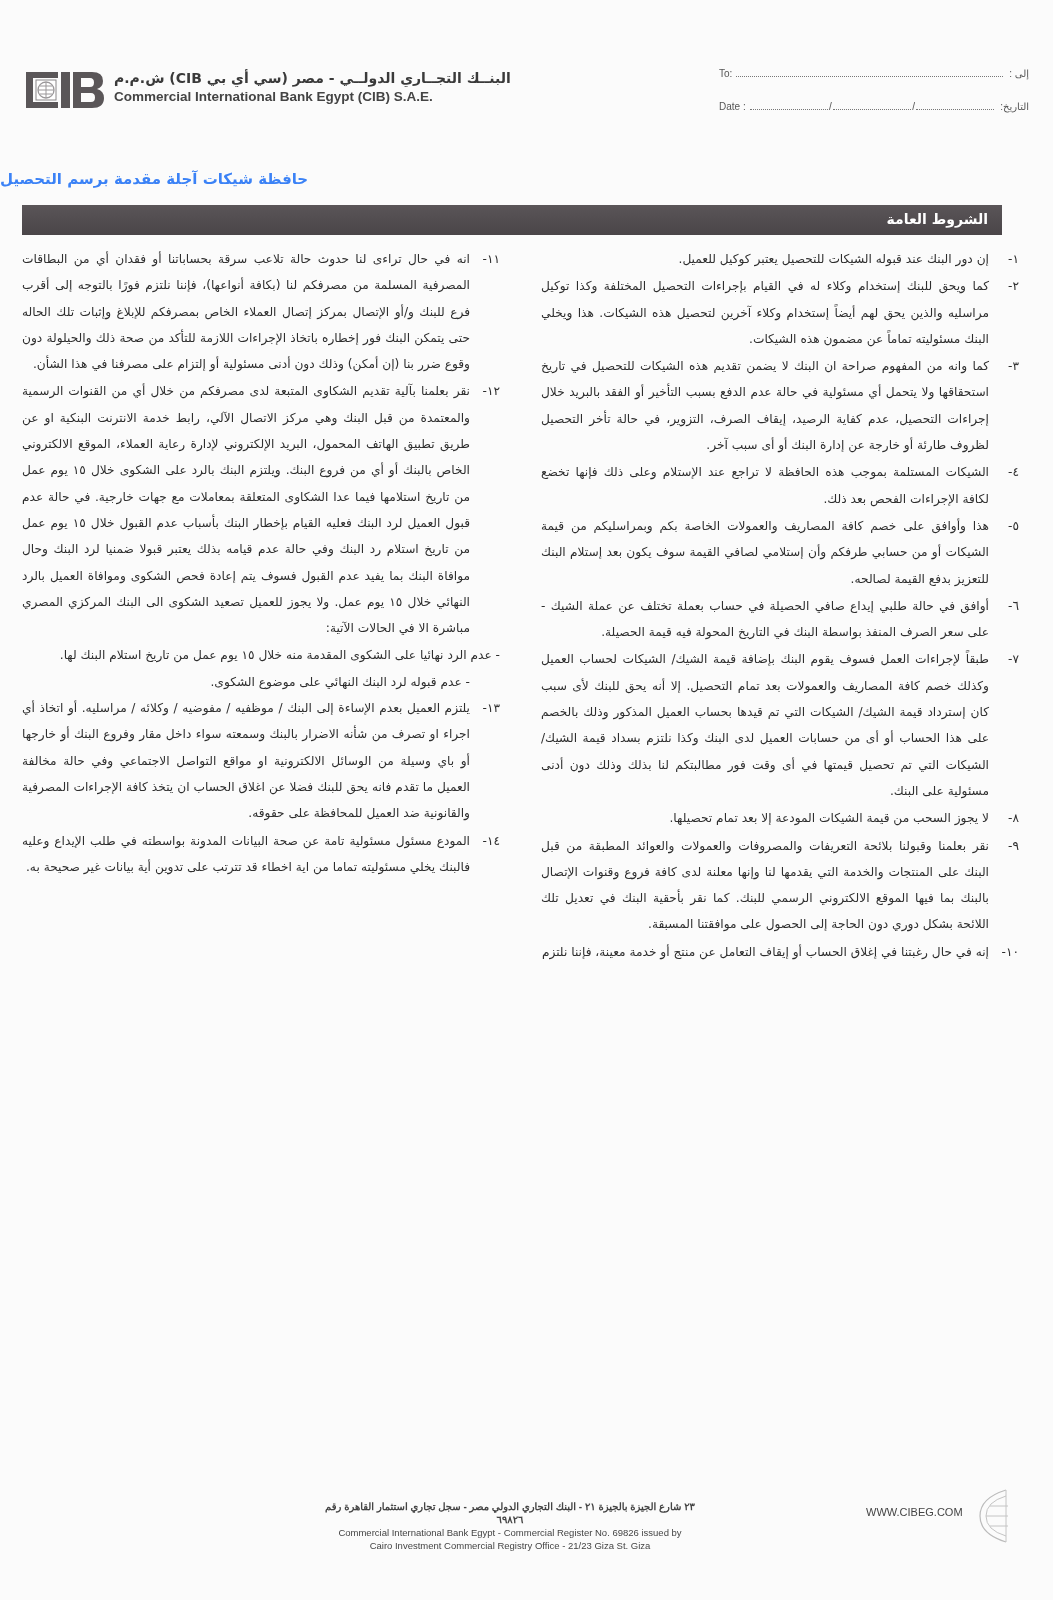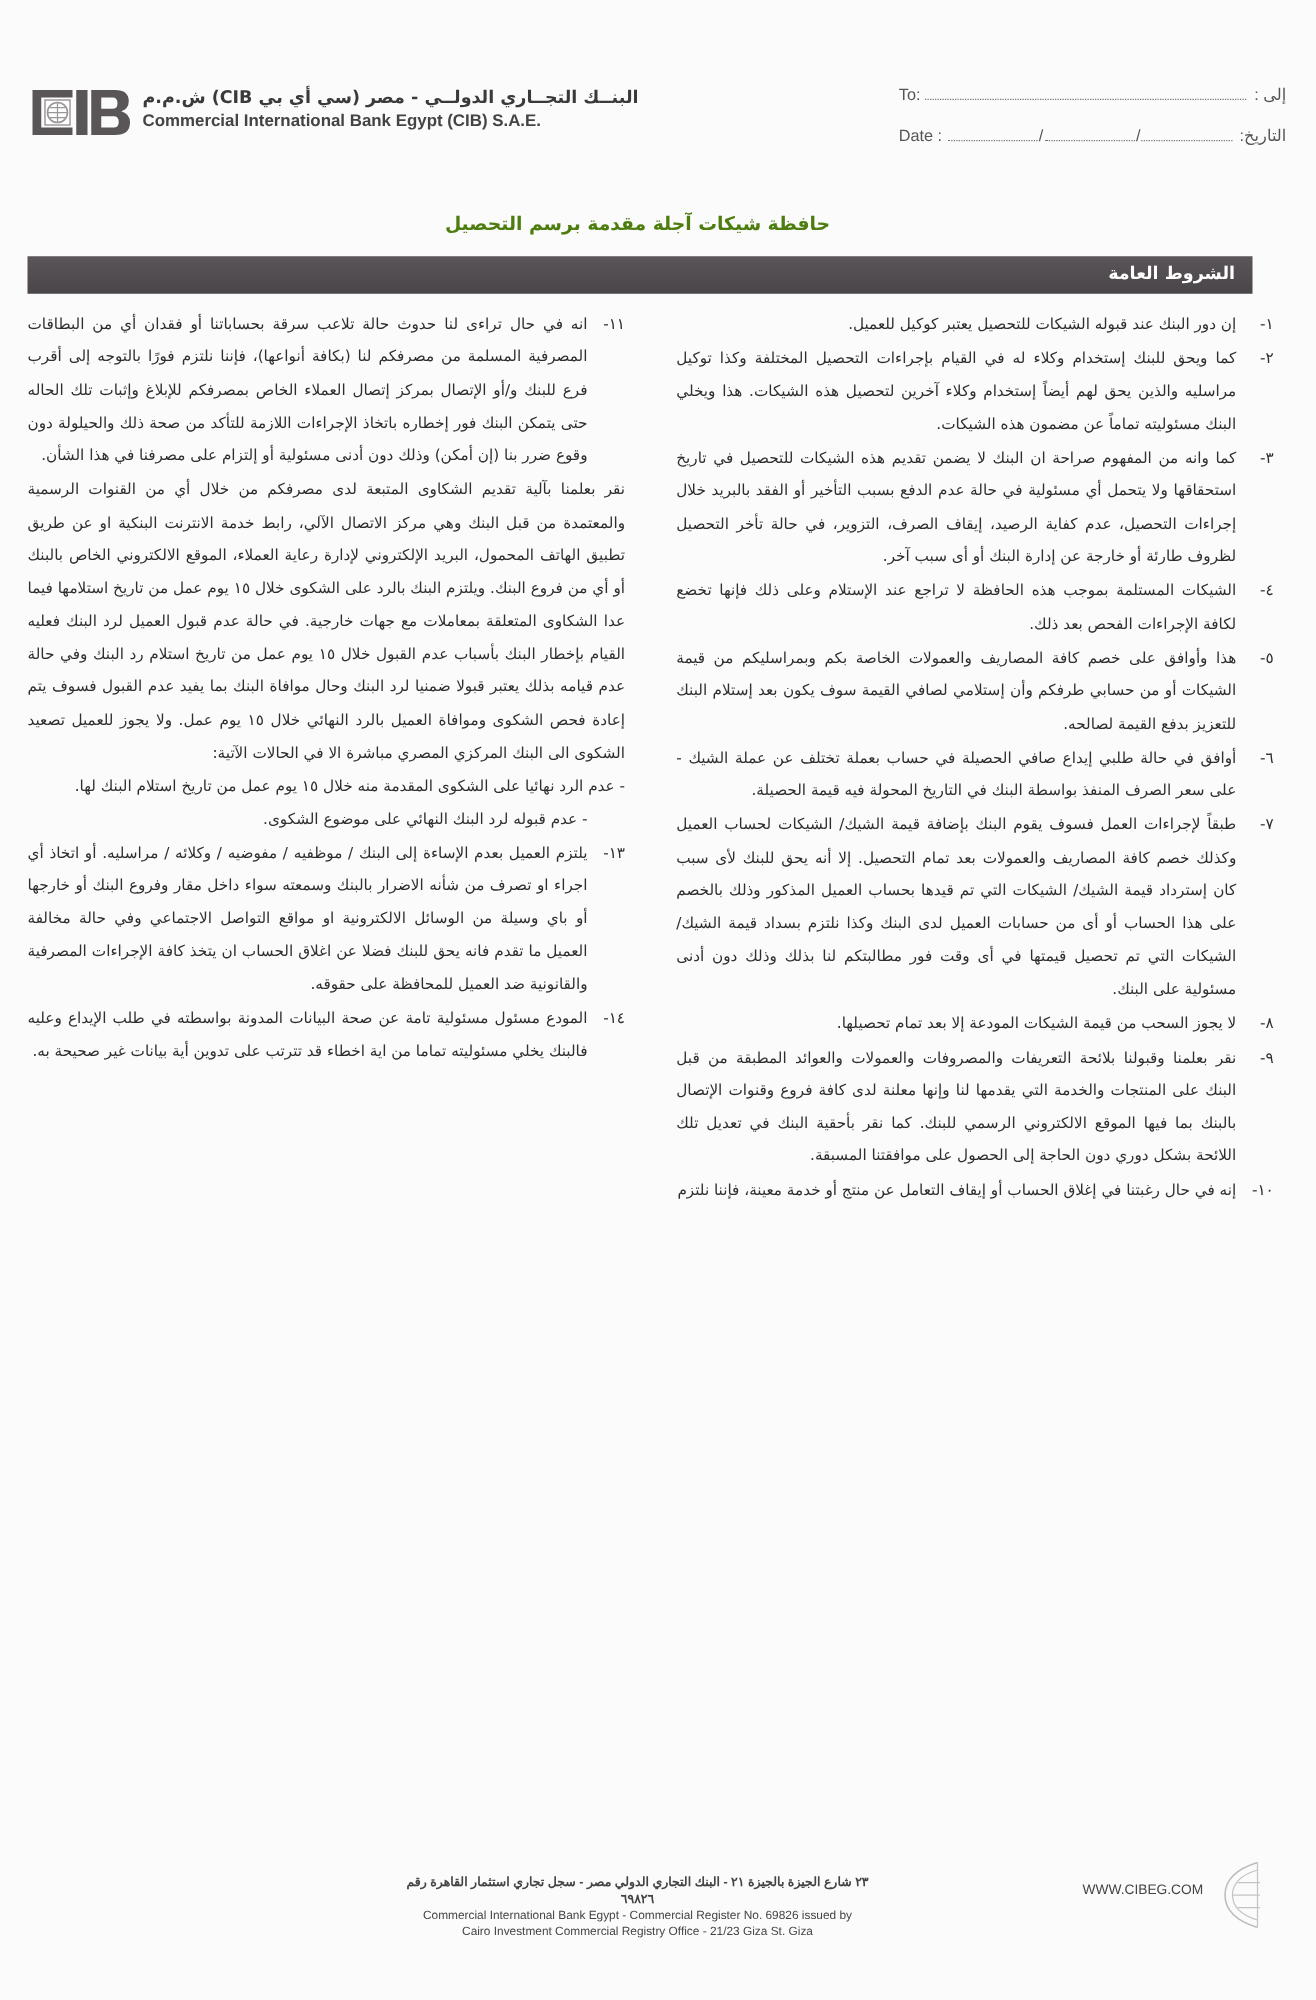--- a/index.html
+++ b/index.html
@@ -5,30 +5,30 @@
   html, body { margin: 0; padding: 0; }
   body {
     width: 1053px; height: 1600px; background: #fbfbfb; position: relative;
     font-family: "DejaVu Sans", sans-serif; color: #2b2b2b; overflow: hidden;
   }
   .logo { position: absolute; left: 24px; top: 70px; width: 82px; height: 40px; }
   .bank-name { position: absolute; left: 114px; top: 70px; }
   .bank-name .ar { font-size: 14px; font-weight: bold; color: #3a3a3a; direction: rtl; text-align: right; }
   .bank-name .en { font-size: 13.5px; font-weight: bold; color: #444; margin-top: 3px; font-family: "Liberation Sans", sans-serif; }
 
-  .fields { position: absolute; right: 24px; top: 68px; width: 310px; font-size: 13px; color: #555; font-family: "Liberation Sans", sans-serif; }
+  .fields { position: absolute; right: 24px; top: 68px; width: 310px; font-size: 10px; color: #555; font-family: "Liberation Sans", sans-serif; }
   .field-row { display: flex; align-items: baseline; height: 33px; }
   .field-row .en-lbl { white-space: nowrap; }
   .field-row .dots { flex: 1; border-bottom: 1px dotted #777; margin: 0 6px 3px 4px; height: 1px; }
   .field-row .ar-lbl { direction: rtl; white-space: nowrap; }
   .date-parts { flex: 1; display: flex; align-items: baseline; margin: 0 6px 0 4px; }
   .date-parts .seg { flex: 1; border-bottom: 1px dotted #777; height: 1px; margin-bottom: 3px; }
   .date-parts .sl { padding: 0 1px; }
 
-  .doc-title { position: absolute; top: 170px; left: 0; width: 1020px; text-align: center; padding-left: 0; font-size: 15px; font-weight: bold; direction: rtl; color: #4d7c0f; }
+  .doc-title { position: absolute; top: 170px; left: 0; width: 1020px; text-align: left; padding-left: 0; font-size: 15px; font-weight: bold; direction: rtl; color: #3b82f6; }
   .doc-title span { display: inline-block; margin-left: 0; }
 
   .section-bar {
     position: absolute; left: 22px; top: 205px; width: 980px; height: 30px;
     background: linear-gradient(#5a5558, #4a4548); color: #fff; direction: rtl;
   }
   .section-bar span { position: absolute; right: 14px; top: 6px; font-size: 14px; font-weight: bold; margin-left: 35px; }
 
   .col { position: absolute; top: 246px; direction: rtl; font-size: 12.2px; line-height: 26.3px; color: #2e2e2e; text-align: justify; }
   .col-right { right: 34px; width: 478px; }
@@ -134,20 +134,21 @@
       <span class="txt">إنه في حال رغبتنا في إغلاق الحساب أو إيقاف التعامل عن منتج أو خدمة معينة، فإننا نلتزم</span>
     </div>
 </div>
 
 <div class="col col-left">
   <div class="term">
       <span class="num">١١-</span>
       <span class="txt">انه في حال تراءى لنا حدوث حالة تلاعب سرقة بحساباتنا أو فقدان أي من البطاقات المصرفية المسلمة من مصرفكم لنا (بكافة أنواعها)، فإننا نلتزم فورًا بالتوجه إلى أقرب فرع للبنك و/أو الإتصال بمركز إتصال العملاء الخاص بمصرفكم للإبلاغ وإثبات تلك الحاله حتى يتمكن البنك فور إخطاره باتخاذ الإجراءات اللازمة للتأكد من صحة ذلك والحيلولة دون وقوع ضرر بنا (إن أمكن) وذلك دون أدنى مسئولية أو إلتزام على مصرفنا في هذا الشأن.</span>
     </div>
   <div class="term">
+      <span class="num">١٢-</span>
       <span class="txt">نقر بعلمنا بآلية تقديم الشكاوى المتبعة لدى مصرفكم من خلال أي من القنوات الرسمية والمعتمدة من قبل البنك وهي مركز الاتصال الآلي، رابط خدمة الانترنت البنكية او عن طريق تطبيق الهاتف المحمول، البريد الإلكتروني لإدارة رعاية العملاء، الموقع الالكتروني الخاص بالبنك أو أي من فروع البنك. ويلتزم البنك بالرد على الشكوى خلال ١٥ يوم عمل من تاريخ استلامها فيما عدا الشكاوى المتعلقة بمعاملات مع جهات خارجية. في حالة عدم قبول العميل لرد البنك فعليه القيام بإخطار البنك بأسباب عدم القبول خلال ١٥ يوم عمل من تاريخ استلام رد البنك وفي حالة عدم قيامه بذلك يعتبر قبولا ضمنيا لرد البنك وحال موافاة البنك بما يفيد عدم القبول فسوف يتم إعادة فحص الشكوى وموافاة العميل بالرد النهائي خلال ١٥ يوم عمل. ولا يجوز للعميل تصعيد الشكوى الى البنك المركزي المصري مباشرة الا في الحالات الآتية:</span>
     </div>
   <div class="sub">- عدم الرد نهائيا على الشكوى المقدمة منه خلال ١٥ يوم عمل من تاريخ استلام البنك لها.</div>
   <div class="sub indent">- عدم قبوله لرد البنك النهائي على موضوع الشكوى.</div>
   <div class="term">
       <span class="num">١٣-</span>
       <span class="txt">يلتزم العميل بعدم الإساءة إلى البنك / موظفيه / مفوضيه / وكلائه / مراسليه. أو اتخاذ أي اجراء او تصرف من شأنه الاضرار بالبنك وسمعته سواء داخل مقار وفروع البنك أو خارجها أو باي وسيلة من الوسائل الالكترونية او مواقع التواصل الاجتماعي وفي حالة مخالفة العميل ما تقدم فانه يحق للبنك فضلا عن اغلاق الحساب ان يتخذ كافة الإجراءات المصرفية والقانونية ضد العميل للمحافظة على حقوقه.</span>
     </div>
   <div class="term">
       <span class="num">١٤-</span>

